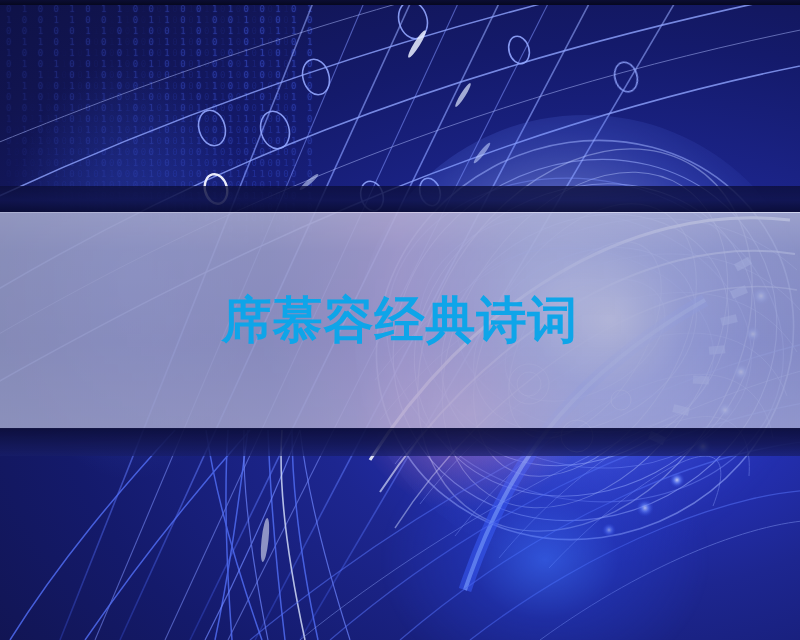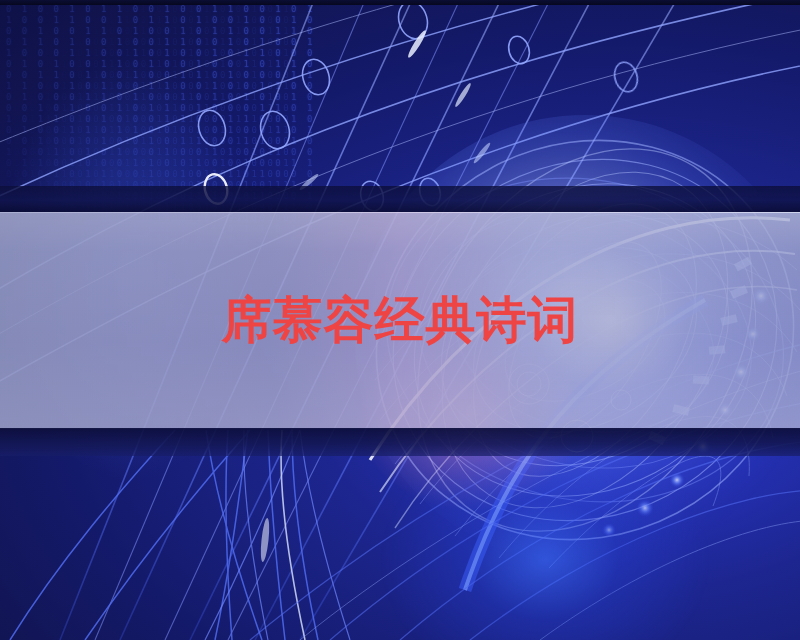--- a/index.html
+++ b/index.html
@@ -104,21 +104,21 @@
     position:absolute;
     left:0;right:0;top:285px;height:70px;
     display:flex;align-items:center;justify-content:center;
   }
   #title-text{
     font-family:"DejaVu Sans","Liberation Sans",sans-serif;
     font-weight:bold;
     font-size:50px;
     line-height:1;
     letter-spacing:1px;
-    color:#ef4444;
+    color:#0ea5e9;
     white-space:nowrap;
   }
 </style>
 </head>
 <body>
 
 <div id="slide">
 
   <div class="layer" id="bg-base"></div>
 

